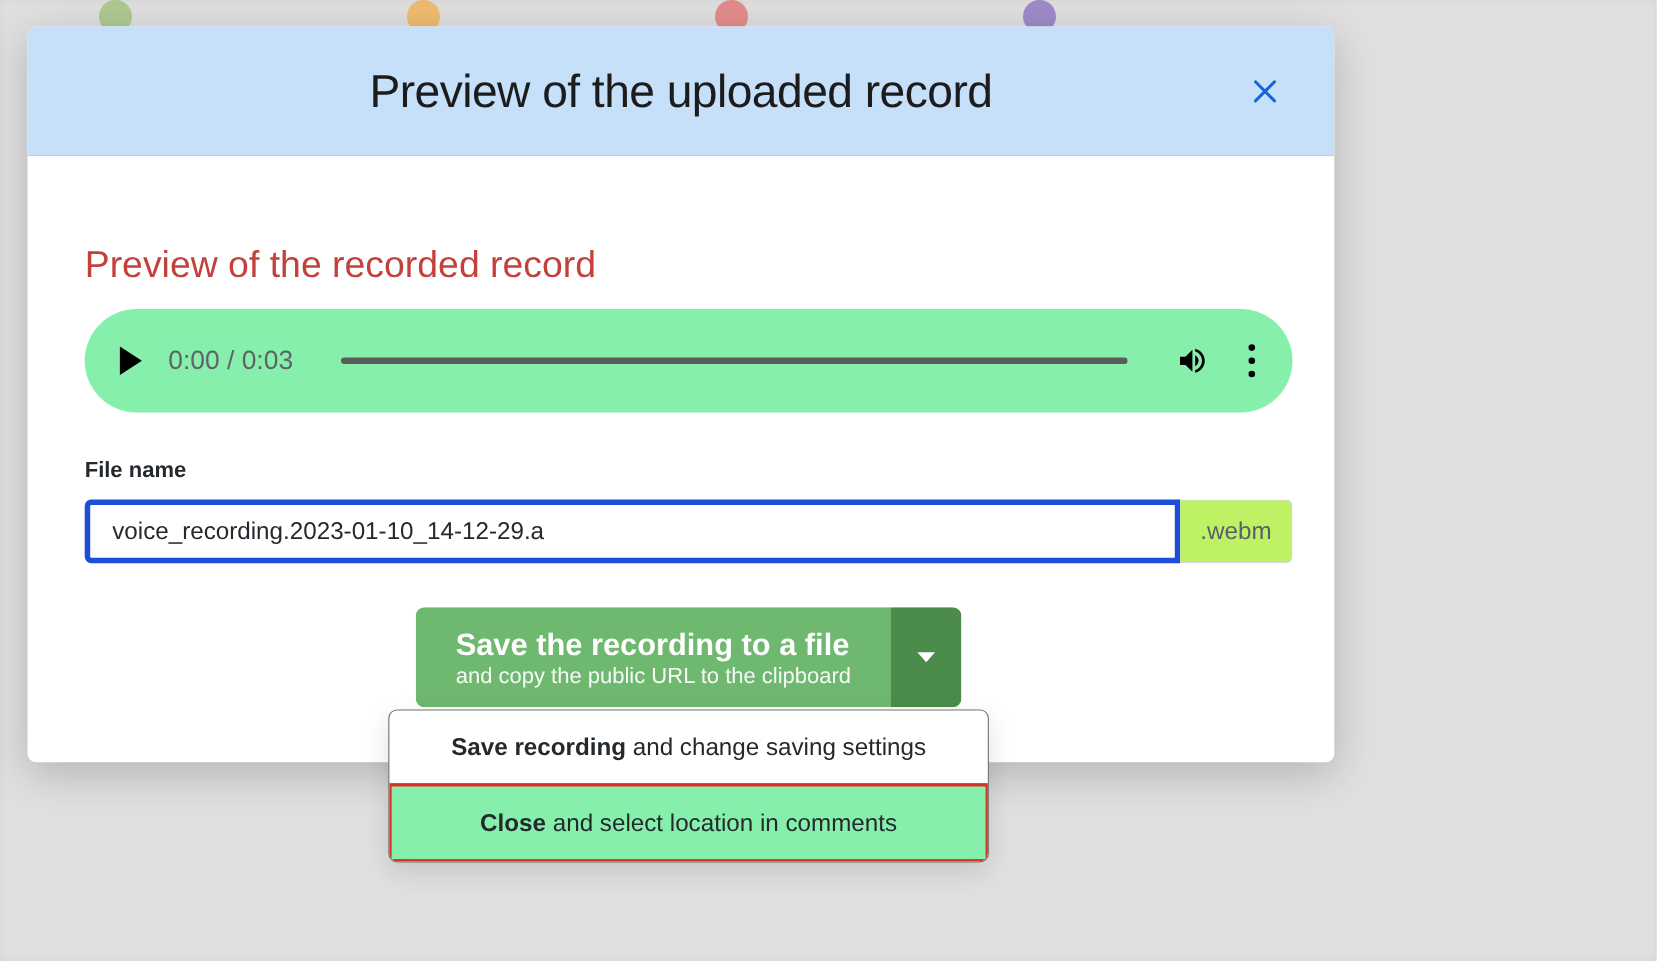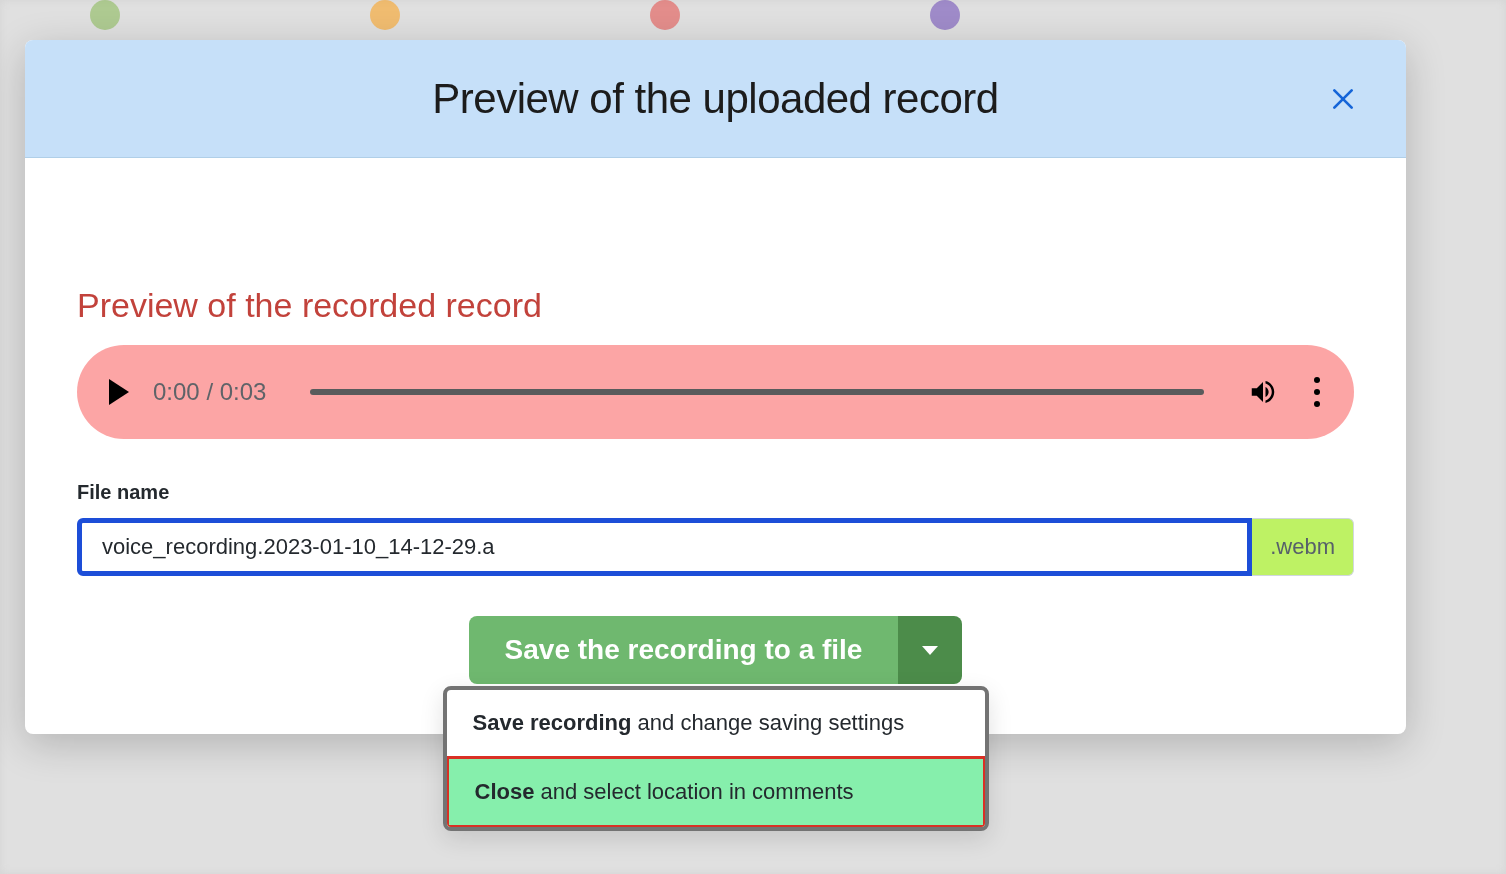--- a/index.html
+++ b/index.html
@@ -34,22 +34,22 @@
     }
     .backdrop-dot {
       width: 30px;
       height: 30px;
       border-radius: 50%;
       opacity: 0.5;
     }
     .modal {
       position: absolute;
       left: 25px;
-      top: 40px;
-      width: 1381px;
+      top: 24px;
+      width: 1188px;
       background: #ffffff;
       border-radius: 8px;
       box-shadow: 0 10px 40px rgba(0,0,0,0.2);
       overflow: visible;
     }
     .modal-header {
       background: #c6e0f9;
       height: 118px;
       display: flex;
       align-items: center;
@@ -72,31 +72,30 @@
       width: 26px;
       height: 26px;
       cursor: pointer;
       color: #1565d8;
     }
     .close-icon svg {
       width: 100%;
       height: 100%;
     }
     .modal-body {
-      padding: 80px 52px 50px 52px;
-      margin-top: 48px;
+      padding: 80px 38px 50px 52px;
     }
     .section-title {
       font-size: 34px;
       font-weight: 400;
       color: #c2423b;
       margin-bottom: 20px;
     }
     .audio-player {
-      background: #fca5a5;
+      background: #86efac;
       border-radius: 48px;
       height: 94px;
       display: flex;
       align-items: center;
       padding: 0 32px;
       gap: 24px;
       margin-bottom: 42px;
     }
     .play-button {
       width: 0;
@@ -221,26 +220,27 @@
       border-right: 8px solid transparent;
       border-top: 9px solid #ffffff;
     }
     .dropdown-menu {
       position: absolute;
       top: 100%;
       left: 50%;
       transform: translateX(-50%);
       margin-top: 2px;
       background: #ffffff;
-      border: 4px solid #737373;
+      border: 1px solid #737373;
       border-radius: 8px;
       box-shadow: 0 8px 24px rgba(0,0,0,0.12);
       width: 546px;
       overflow: hidden;
       z-index: 10;
+      text-align: center;
     }
     .dropdown-item {
       padding: 20px 26px;
       font-size: 22px;
       color: #24292e;
       cursor: pointer;
       border-bottom: 1px solid #eaeaea;
     }
     .dropdown-item:last-child {
       border-bottom: none;
@@ -299,20 +299,21 @@
     <div class="field-label">File name</div>
     <div class="file-input-group">
       <input class="file-input" type="text" value="voice_recording.2023-01-10_14-12-29.a" style="">
       <div class="file-extension">.webm</div>
     </div>
 
     <div class="button-area">
       <div class="split-button">
         <button class="save-button">
           <div class="save-button-main">Save the recording to a file</div>
+          <div class="save-button-sub">and copy the public URL to the clipboard</div>
         </button>
         <button class="dropdown-toggle">
           <div class="caret-down"></div>
         </button>
       </div>
 
       <div class="dropdown-menu">
         <div class="dropdown-item">
           <span class="bold">Save recording</span><span> and change saving settings</span>
         </div>

